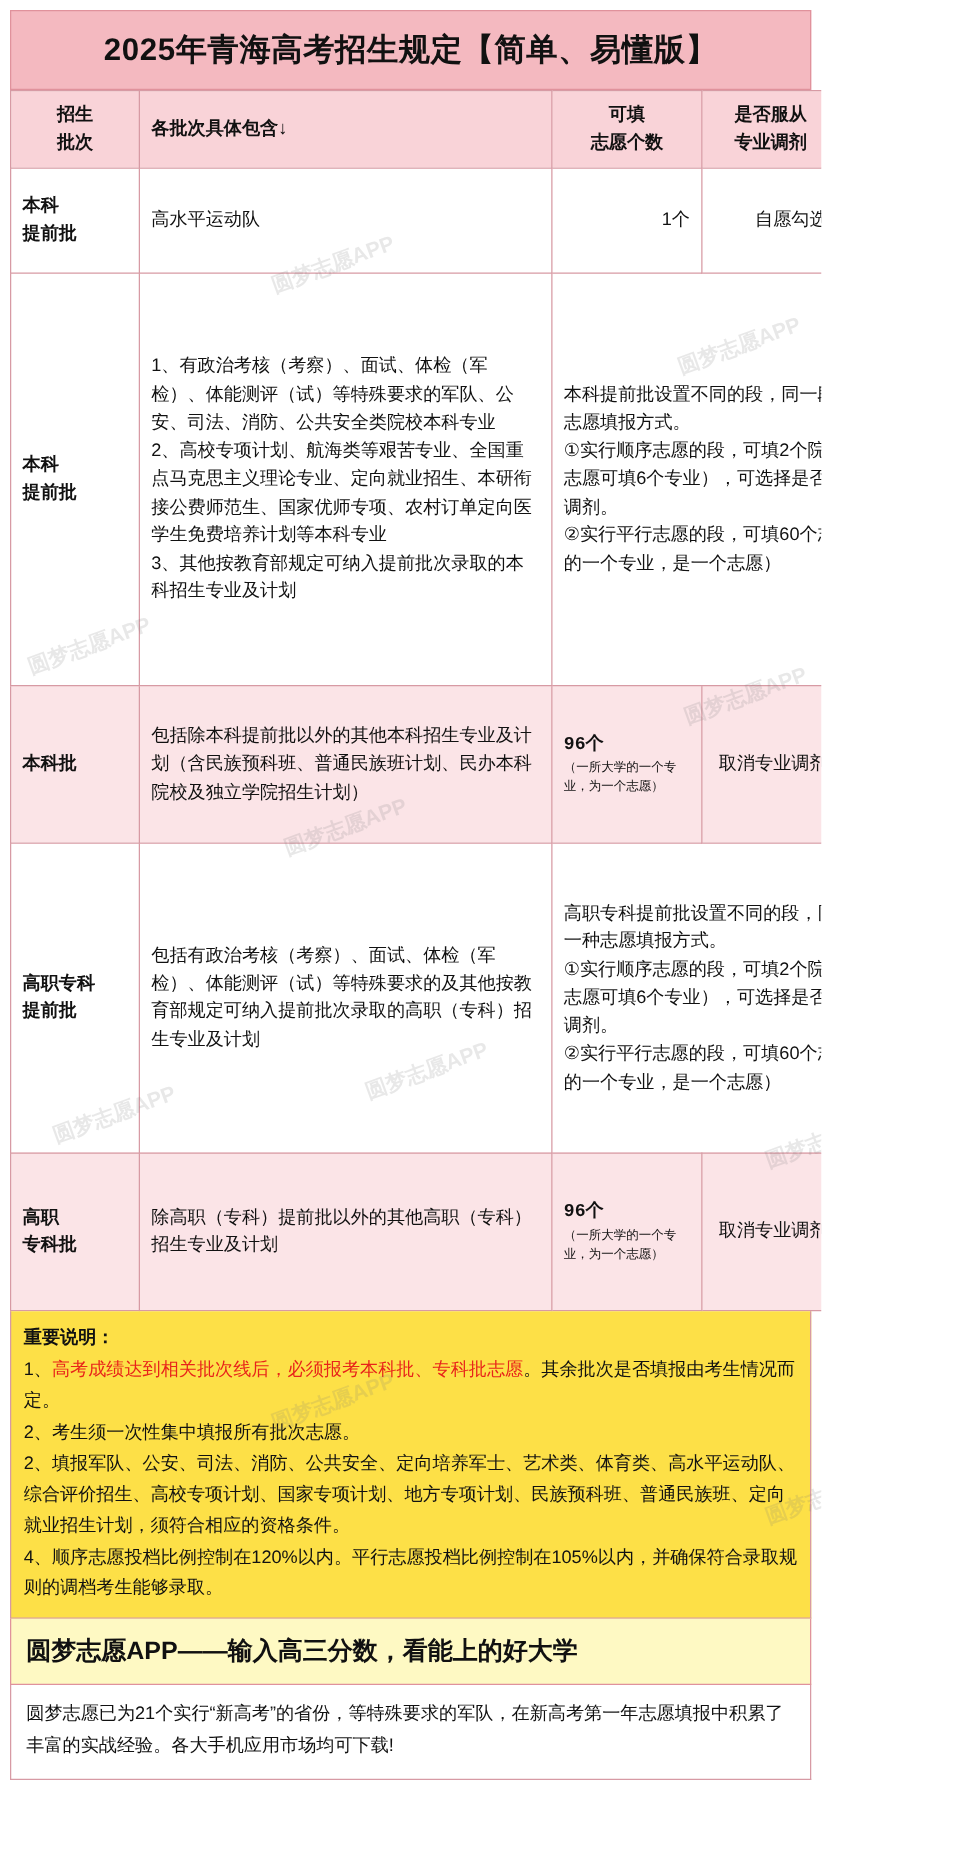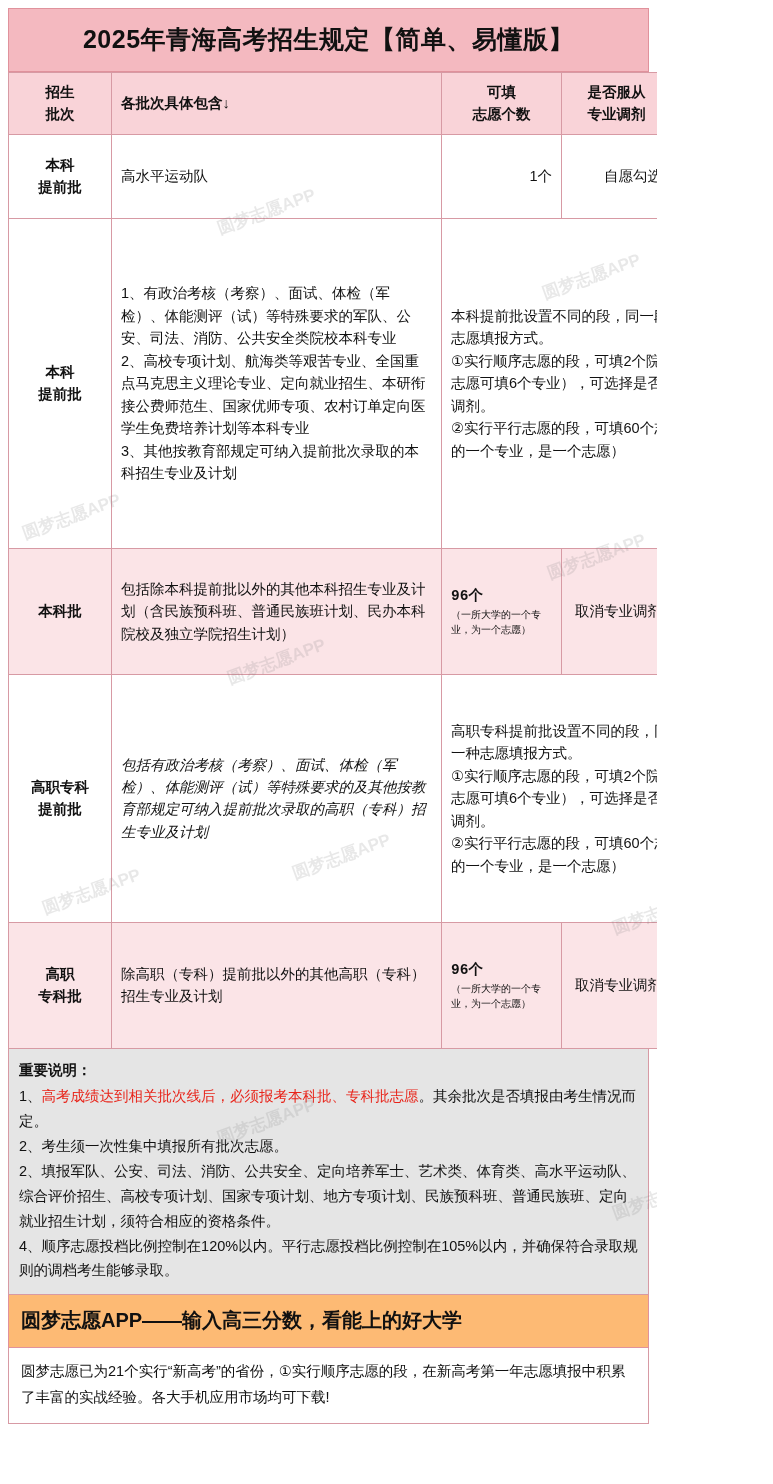--- a/index.html
+++ b/index.html
@@ -63,21 +63,20 @@
   .col1 { width: 103px; }
   .col2 { width: 330px; }
   .col3 { width: 120px; }
   .col4 { width: 110px; }
   .col5 { width: 94px; }
 
   .rowpink td { background: #fbe4e7; }
   .rowwhite td { background: #ffffff; }
 
   .c-name {
-    text-align: center;
     font-weight: bold;
     font-size: 16px;
     line-height: 1.5;
   }
   .c-detail {
     text-align: left;
   }
   .c-center {
     text-align: right;
   }
@@ -92,38 +91,38 @@
     display: block;
     font-weight: normal;
     font-size: 10px;
     line-height: 1.5;
   }
 
   
   .notes {
     border: 1px solid #d79aa4;
     border-top: none;
-    background: #e5e5e5;
+    background: #fde047;
     padding: 9px 10px 11px 10px;
     box-sizing: border-box;
     font-size: 14.5px;
     line-height: 1.72;
   }
   .notes .notes-title {
     font-weight: bold;
     margin-bottom: 1px;
   }
   .notes p {
     margin: 0;
   }
   .red { color: #e8241a; }
 
   
   .promo-banner {
-    background: #fdba74;
+    background: #fef9c3;
     border: 1px solid #e0929c;
     border-top: none;
     padding: 12px 12px 13px 12px;
     box-sizing: border-box;
     font-size: 20px;
     font-weight: bold;
   }
   .promo-text {
     border: 1px solid #d79aa4;
     border-top: none;
@@ -223,21 +222,21 @@
         </td>
         <td class="c-center">取消专业调剂</td>
         <td class="c-center">平行志愿</td>
       </tr>
 
       <tr class="rowwhite" style="height:248px;">
         <td class="c-name">
           <span>高职专科</span><br>
           <span>提前批</span>
         </td>
-        <td class="c-detail" style="vertical-align:middle;font-style:italic;">包括有政治考核（考察）、面试、体检（军检）、体能测评（试）等特殊要求的及其他按教育部规定可纳入提前批次录取的高职（专科）招生专业及计划</td>
+        <td class="c-detail" style="vertical-align:middle;">包括有政治考核（考察）、面试、体检（军检）、体能测评（试）等特殊要求的及其他按教育部规定可纳入提前批次录取的高职（专科）招生专业及计划</td>
         <td class="c-detail" colspan="3" style="white-space:pre-line;vertical-align:middle;">高职专科提前批设置不同的段，同一段内只设置一种志愿填报方式。
 ①实行顺序志愿的段，可填2个院校志愿（每个志愿可填6个专业），可选择是否勾选服从专业调剂。
 ②实行平行志愿的段，可填60个志愿（一所大学的一个专业，是一个志愿）</td>
       </tr>
 
       <tr class="rowpink" style="height:126px;">
         <td class="c-name">
           <span>高职</span><br>
           <span>专科批</span>
         </td>
@@ -257,21 +256,21 @@
     <p class="notes-title">重要说明：</p>
     <p>
       <span>1、</span><span class="red">高考成绩达到相关批次线后，必须报考本科批、专科批志愿</span><span>。其余批次是否填报由考生情况而定。</span>
     </p>
     <p>2、考生须一次性集中填报所有批次志愿。</p>
     <p>2、填报军队、公安、司法、消防、公共安全、定向培养军士、艺术类、体育类、高水平运动队、综合评价招生、高校专项计划、国家专项计划、地方专项计划、民族预科班、普通民族班、定向就业招生计划，须符合相应的资格条件。</p>
     <p>4、顺序志愿投档比例控制在120%以内。平行志愿投档比例控制在105%以内，并确保符合录取规则的调档考生能够录取。</p>
   </div>
 
   <div class="promo-banner">圆梦志愿APP——输入高三分数，看能上的好大学</div>
-  <div class="promo-text">圆梦志愿已为21个实行“新高考”的省份，①实行顺序志愿的段，在新高考第一年志愿填报中积累了丰富的实战经验。各大手机应用市场均可下载!</div>
+  <div class="promo-text">圆梦志愿已为21个实行“新高考”的省份，等特殊要求的军队，在新高考第一年志愿填报中积累了丰富的实战经验。各大手机应用市场均可下载!</div>
 
   <div>
     <div class="wm" style="left:215px;top:200px;">圆梦志愿APP</div>
     <div class="wm" style="left:540px;top:265px;">圆梦志愿APP</div>
     <div class="wm" style="left:20px;top:505px;">圆梦志愿APP</div>
     <div class="wm" style="left:545px;top:545px;">圆梦志愿APP</div>
     <div class="wm" style="left:225px;top:650px;">圆梦志愿APP</div>
     <div class="wm" style="left:290px;top:845px;">圆梦志愿APP</div>
     <div class="wm" style="left:40px;top:880px;">圆梦志愿APP</div>
     <div class="wm" style="left:610px;top:900px;">圆梦志愿APP</div>

